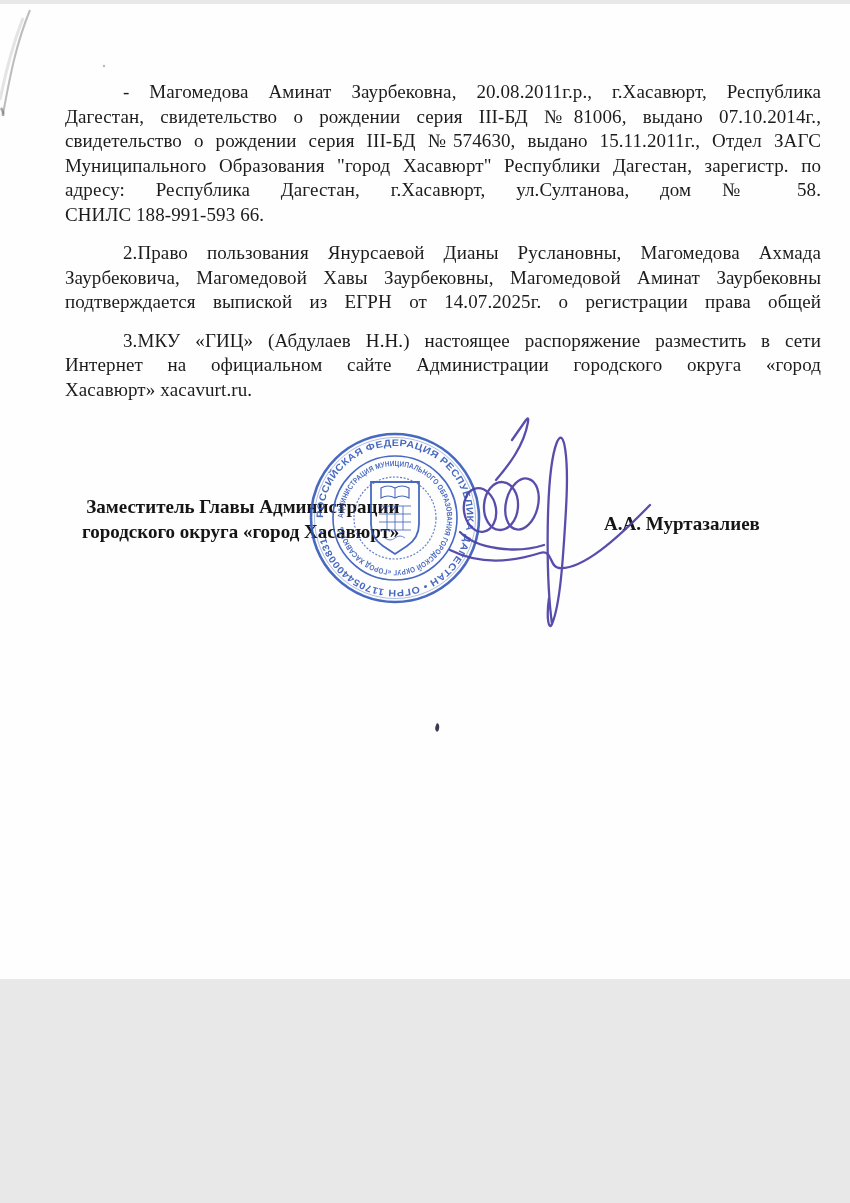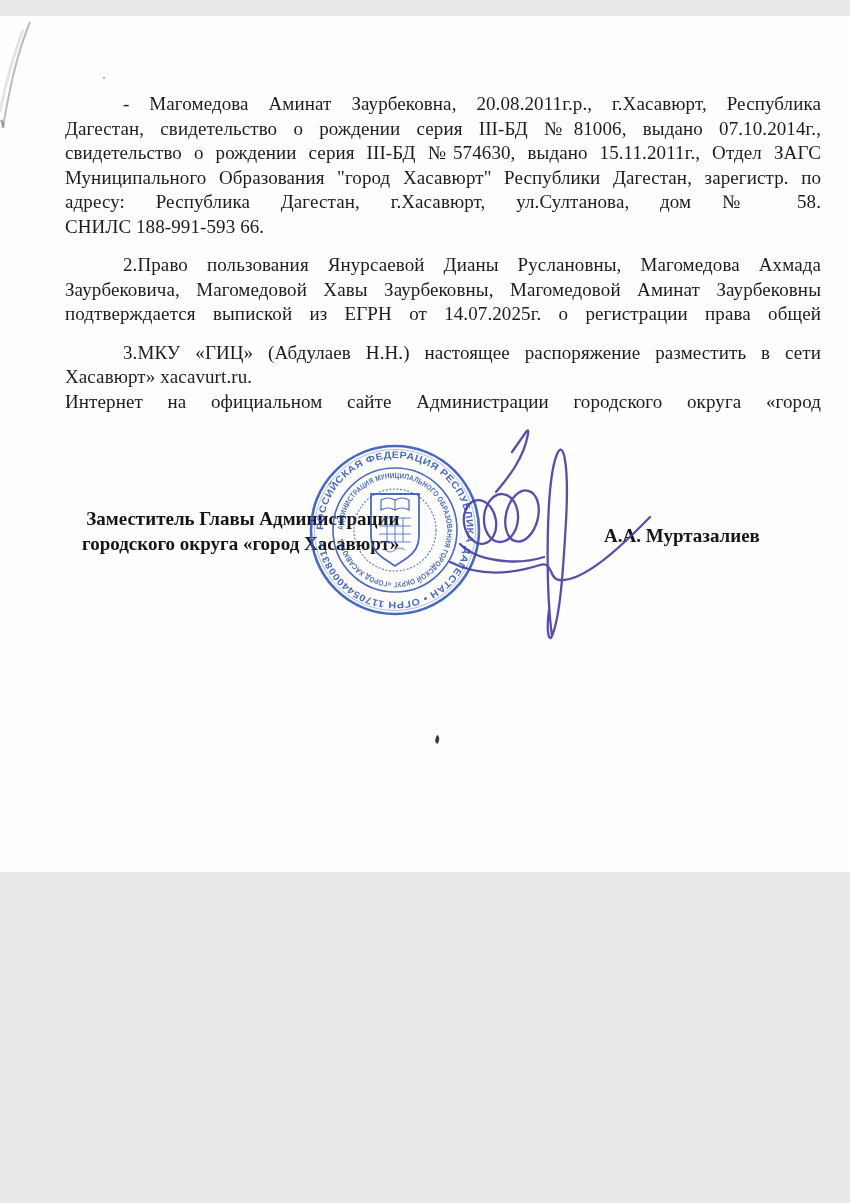--- a/index.html
+++ b/index.html
@@ -2,22 +2,22 @@
 <html><head>
 <meta charset="utf-8">
 <style>
   html, body {
     margin: 0; padding: 0;
     background: #e8e8e8;
     font-family: "Liberation Serif", serif;
   }
   .page {
     position: relative;
-    width: 850px; height: 856px;
-    margin: 16px auto;
+    width: 850px; height: 975px;
+    margin: 4px auto;
     background: #fefefe;
     overflow: hidden;
   }
   .content {
     position: absolute;
     left: 65px; top: 76px;
     width: 756px;
     font-size: 19px;
     line-height: 24.5px;
     color: #1c1c1c;
@@ -62,22 +62,22 @@
       <div class="ln jf">адресу: Республика Дагестан, г.Хасавюрт, ул.Султанова, дом № 58.</div>
       <div class="ln">СНИЛС 188-991-593 66.</div>
     </div>
     <div class="para">
       <div class="ln jf ind">2.Право пользования Янурсаевой Дианы Руслановны, Магомедова Ахмада</div>
       <div class="ln jf">Заурбековича, Магомедовой Хавы Заурбековны, Магомедовой Аминат Заурбековны</div>
       <div class="ln jf">подтверждается выпиской из ЕГРН от 14.07.2025г. о регистрации права общей</div>
     </div>
     <div class="para">
       <div class="ln jf ind">3.МКУ «ГИЦ» (Абдулаев Н.Н.) настоящее распоряжение разместить в сети</div>
+      <div class="ln jf">Интернет на официальном сайте Администрации городского округа «город</div>
       <div class="ln">Хасавюрт» xacavurt.ru.</div>
-      <div class="ln jf">Интернет на официальном сайте Администрации городского округа «город</div>
     </div>
   </div>
 
   <div class="sig-title">
     <div>Заместитель Главы Администрации</div>
     <div>городского округа «город Хасавюрт»</div>
   </div>
 
   <div class="sig-name">А.А. Муртазалиев</div>
 

